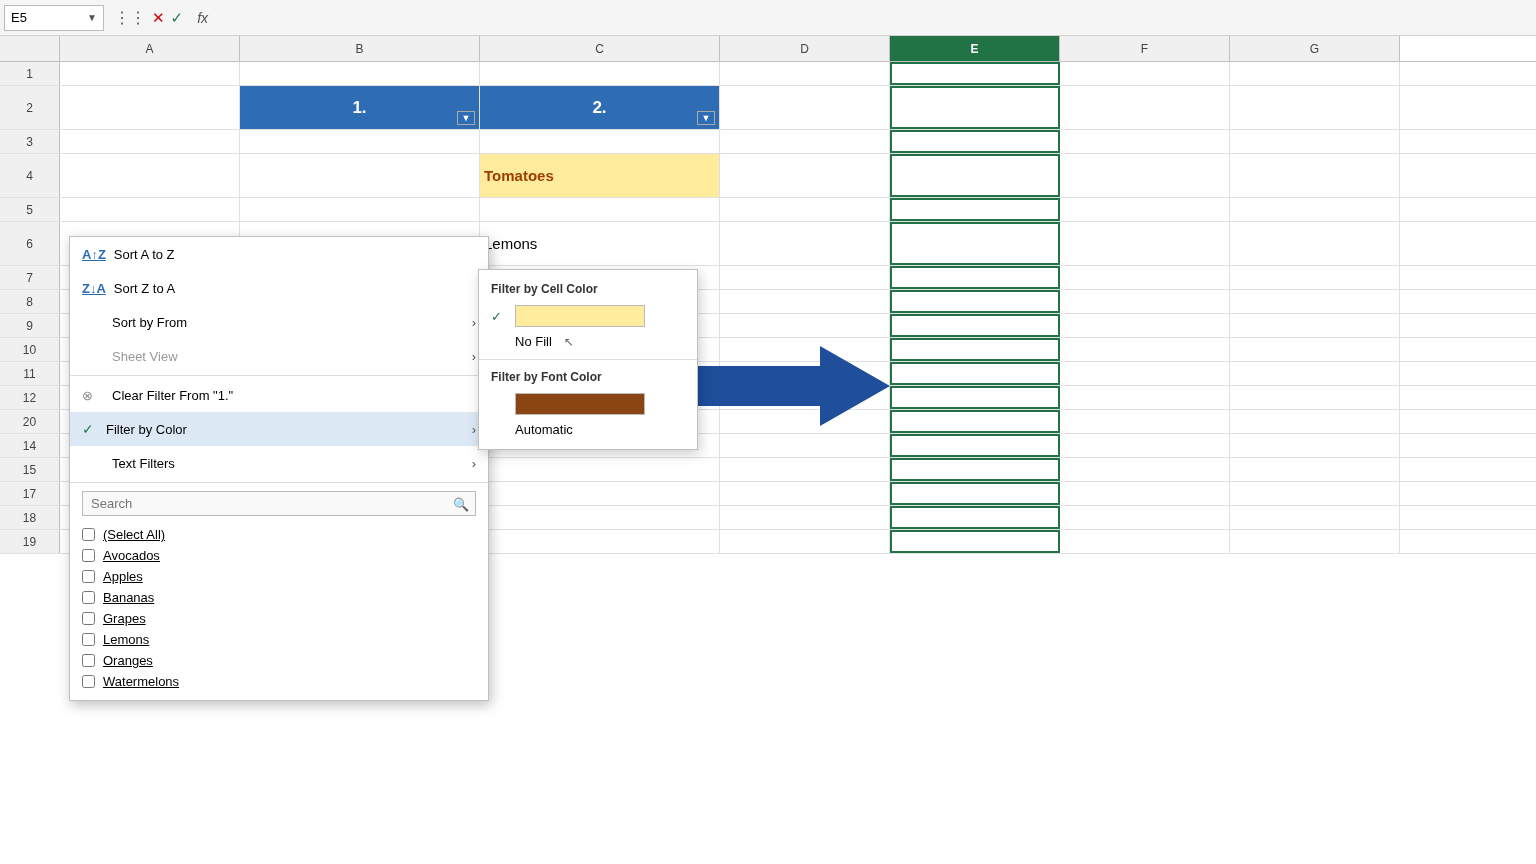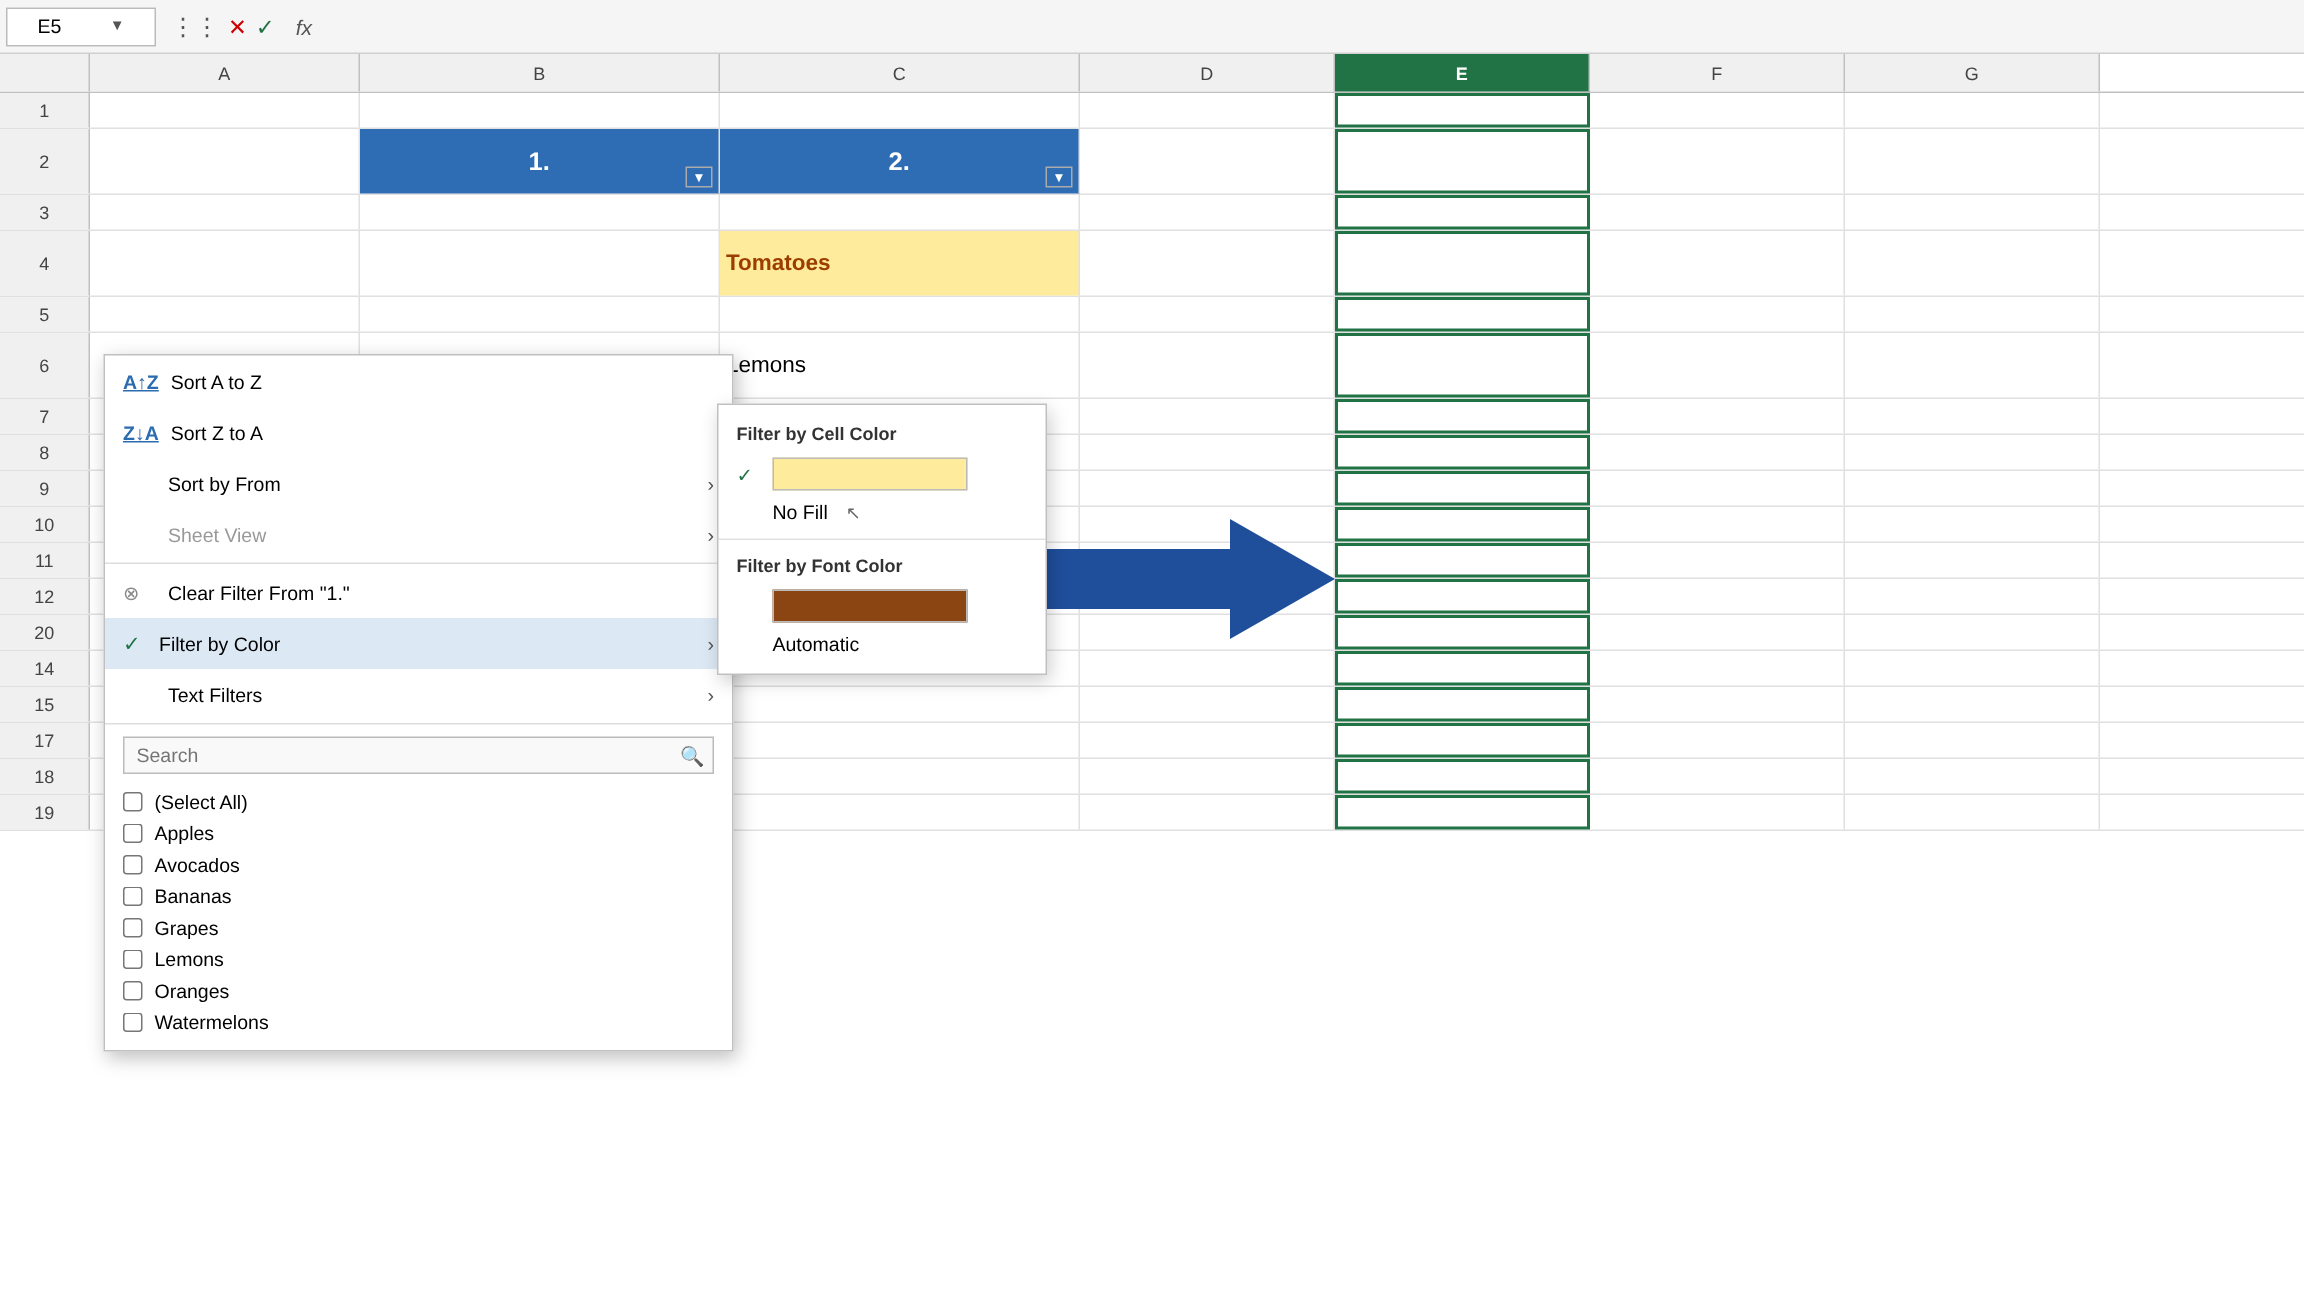--- a/index.html
+++ b/index.html
@@ -13,21 +13,21 @@
       border-bottom: 1px solid #d0d0d0;
       background: #f5f5f5;
       padding: 0 4px;
       gap: 4px;
     }
     .cell-ref-box {
       width: 100px;
       height: 26px;
       border: 1px solid #bbb;
       background: #fff;
-      padding: 0 20px;
+      padding: 0 6px;
       font-size: 13px;
       display: flex;
       align-items: center;
       justify-content: space-between;
     }
     .formula-bar-icons {
       display: flex;
       align-items: center;
       gap: 6px;
       padding: 0 6px;
@@ -230,20 +230,21 @@
       transform: translateY(-50%);
       color: #888;
       font-size: 13px;
     }
 
     
     .checkbox-list {
       padding: 2px 0 8px 12px;
       max-height: 220px;
       overflow-y: auto;
+      text-decoration: underline;
     }
     .checkbox-item {
       display: flex;
       align-items: center;
       gap: 8px;
       padding: 3px 0;
       font-size: 13px;
     }
     .checkbox-item input[type=checkbox] {
       width: 13px;
@@ -596,25 +597,25 @@
       </div>
     </div>
 
     <div class="checkbox-list">
       <div class="checkbox-item">
         <input type="checkbox" style="">
         <span>(Select All)</span>
       </div>
       <div class="checkbox-item">
         <input type="checkbox" style="">
+        <span>Avocados</span>
+      </div>
+      <div class="checkbox-item">
+        <input type="checkbox" style="">
         <span>Apples</span>
-      </div>
-      <div class="checkbox-item">
-        <input type="checkbox" style="">
-        <span>Avocados</span>
       </div>
       <div class="checkbox-item">
         <input type="checkbox" style="">
         <span>Bananas</span>
       </div>
       <div class="checkbox-item">
         <input type="checkbox" style="">
         <span>Grapes</span>
       </div>
       <div class="checkbox-item">

